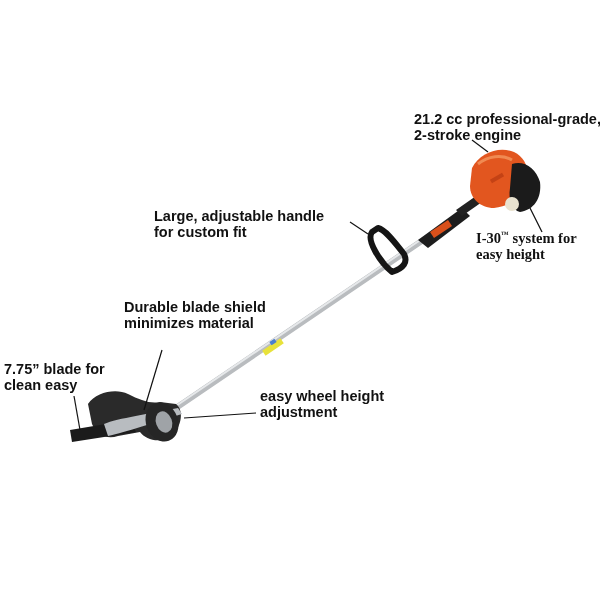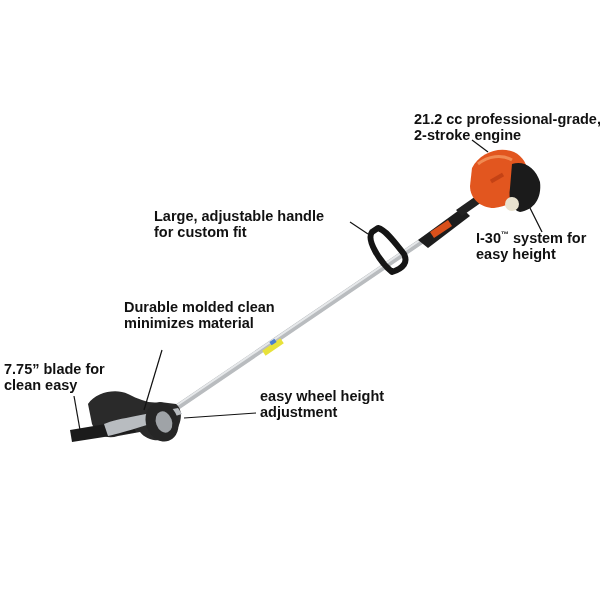--- a/index.html
+++ b/index.html
@@ -46,32 +46,32 @@
     <line x1="162" y1="350" x2="144" y2="410" stroke="#111" stroke-width="1.2"></line>
     <line x1="74" y1="396" x2="80" y2="430" stroke="#111" stroke-width="1.2"></line>
     <line x1="256" y1="413" x2="184" y2="418" stroke="#111" stroke-width="1.2"></line>
   </svg>
 
   <div class="callout" style="left:414px; top:111px;">
     <span>21.2 cc professional-grade,</span>
     <span>2-stroke engine</span>
   </div>
 
-  <div class="callout" style="left:476px; top:230px;">
+  <div class="callout" style="left:476px; top:230px;font-family:Liberation Serif, serif;">
     <span><b>I-30</b><sup class="tm">™</sup><b> system for</b></span>
     <span>easy height</span>
   </div>
 
   <div class="callout" style="left:154px; top:208px;">
     <span>Large, adjustable handle</span>
     <span>for custom fit</span>
   </div>
 
   <div class="callout" style="left:124px; top:299px;">
-    <span>Durable molded clean</span>
+    <span>Durable blade shield</span>
     <span>minimizes material</span>
   </div>
 
   <div class="callout" style="left:4px; top:361px;">
     <span>7.75” blade for</span>
     <span>clean easy</span>
   </div>
 
   <div class="callout" style="left:260px; top:388px;">
     <span>easy wheel height</span>

